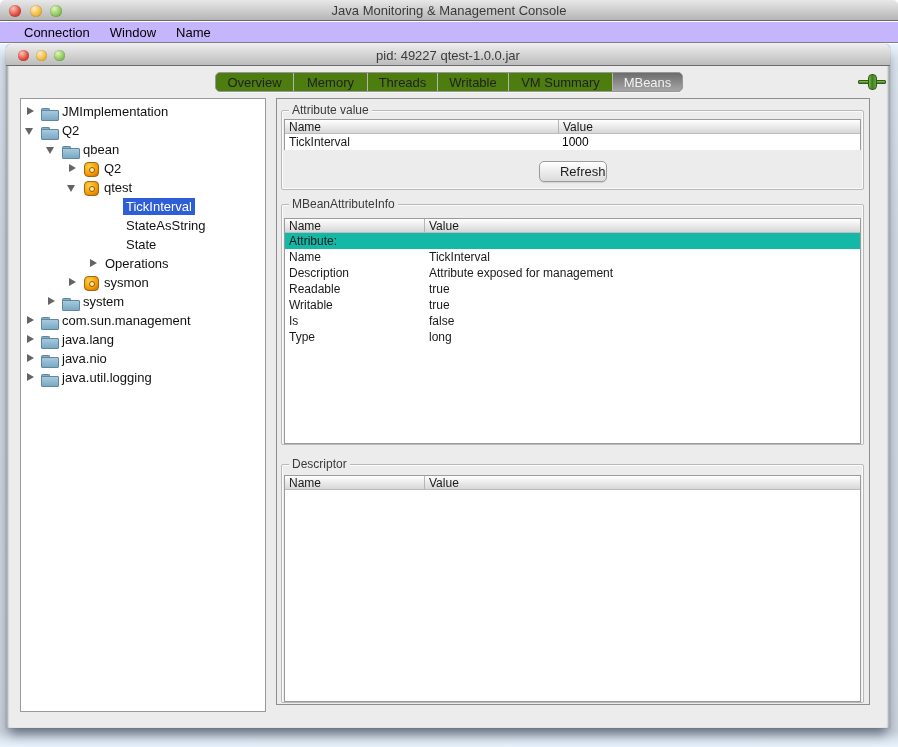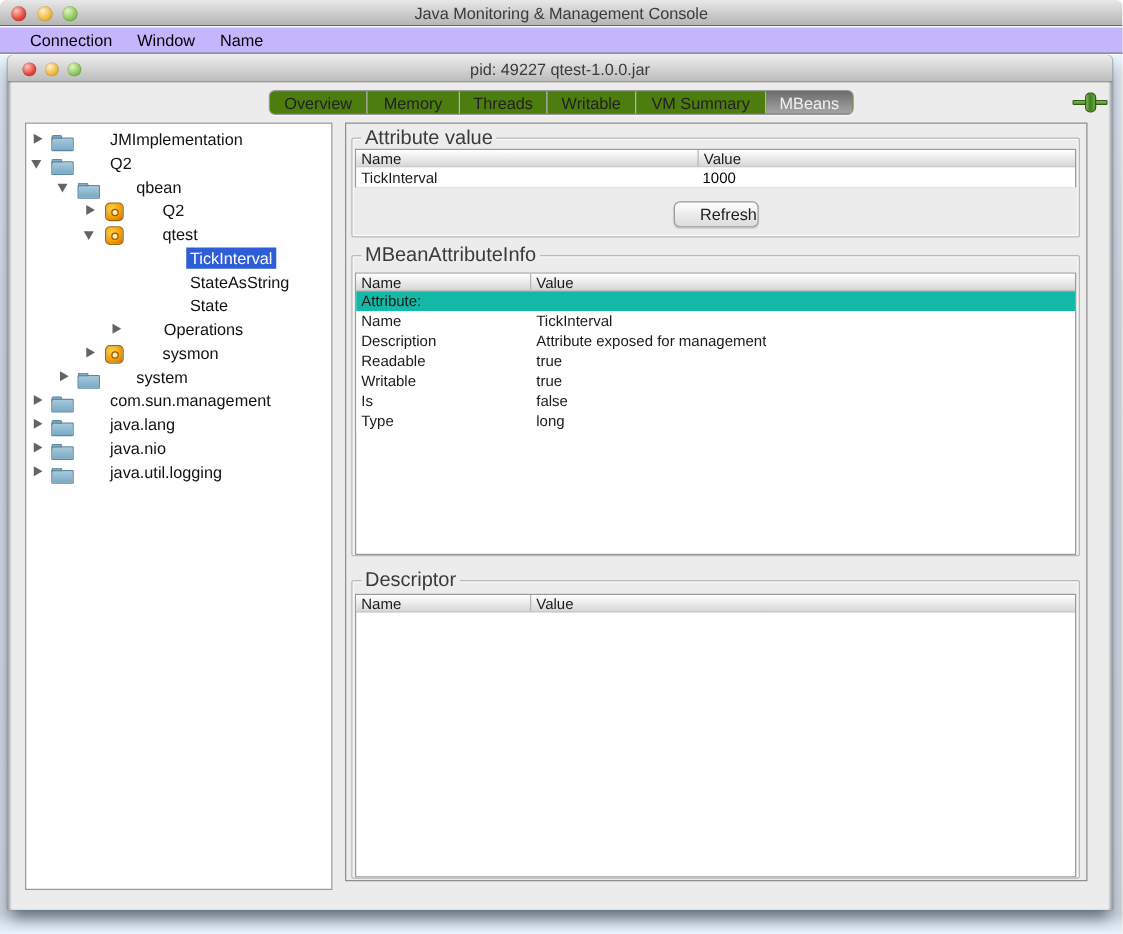--- a/index.html
+++ b/index.html
@@ -73,30 +73,30 @@
 .ticon { width:20px; height:16px; position:relative; flex:none; }
 .ticon.folder::before { content:""; position:absolute; left:2px; top:4px; width:7px; height:3px;
   background:#86aec7; border:1px solid #5f87a0; border-bottom:none; border-radius:2px 2px 0 0; }
 .ticon.folder::after { content:""; position:absolute; left:2px; top:6px; width:16px; height:9px;
   background:linear-gradient(180deg,#a6cadc,#7aa9c4); border:1px solid #5f87a0; border-radius:1px; }
 .ticon.bean::before { content:""; position:absolute; left:3px; top:1px; width:13px; height:13px;
   border-radius:4px; background:radial-gradient(circle at 35% 30%,#ffd24a,#f59a00 60%,#c76a00);
   border:1px solid #9a6a14; }
 .ticon.bean::after { content:""; position:absolute; left:8px; top:6px; width:4px; height:4px;
   border-radius:50%; background:#ffe9a0; border:1px solid #8a5a10; }
-.tlabel { padding:1px 3px; white-space:nowrap;margin-left:26px; }
+.tlabel { padding:1px 3px; white-space:nowrap; }
 .tlabel.selected { background:#2d5ed8; color:#fff; }
 
 
 .right-panel { position:absolute; left:270px; top:54px; width:594px; height:607px;
   background:#ececec; border:1px solid #8e8e8e; }
 .groupbox { position:absolute; left:4px; width:583px; border:1px solid #b9b9b9;
   border-radius:2px; box-shadow:inset 0 0 0 1px #fbfbfb; }
 .gb-label { position:absolute; top:-7px; left:7px; background:#ececec; padding:0 3px;
-  font-size:16px; color:#3a3a3a; line-height:13px; }
+  font-size:12px; color:#3a3a3a; line-height:13px; }
 .gb1 { top:11px; height:80px; }
 .gb2 { top:105px; height:241px; }
 .gb3 { top:365px; height:239px; }
 .tablewrap { position:absolute; left:2px; right:2px; background:#fff; border:1px solid #9b9b9b; }
 .gb1 .tablewrap { top:8px; height:31px; }
 .gb2 .tablewrap { top:13px; height:226px; }
 .gb3 .tablewrap { top:10px; height:227px; }
 .thead { display:flex; height:14px; background:linear-gradient(180deg,#ffffff,#d7d7d7);
   border-bottom:1px solid #bdbdbd; font-size:12px; color:#1a1a1a; }
 .th { padding-left:4px; line-height:14px; white-space:nowrap; }

